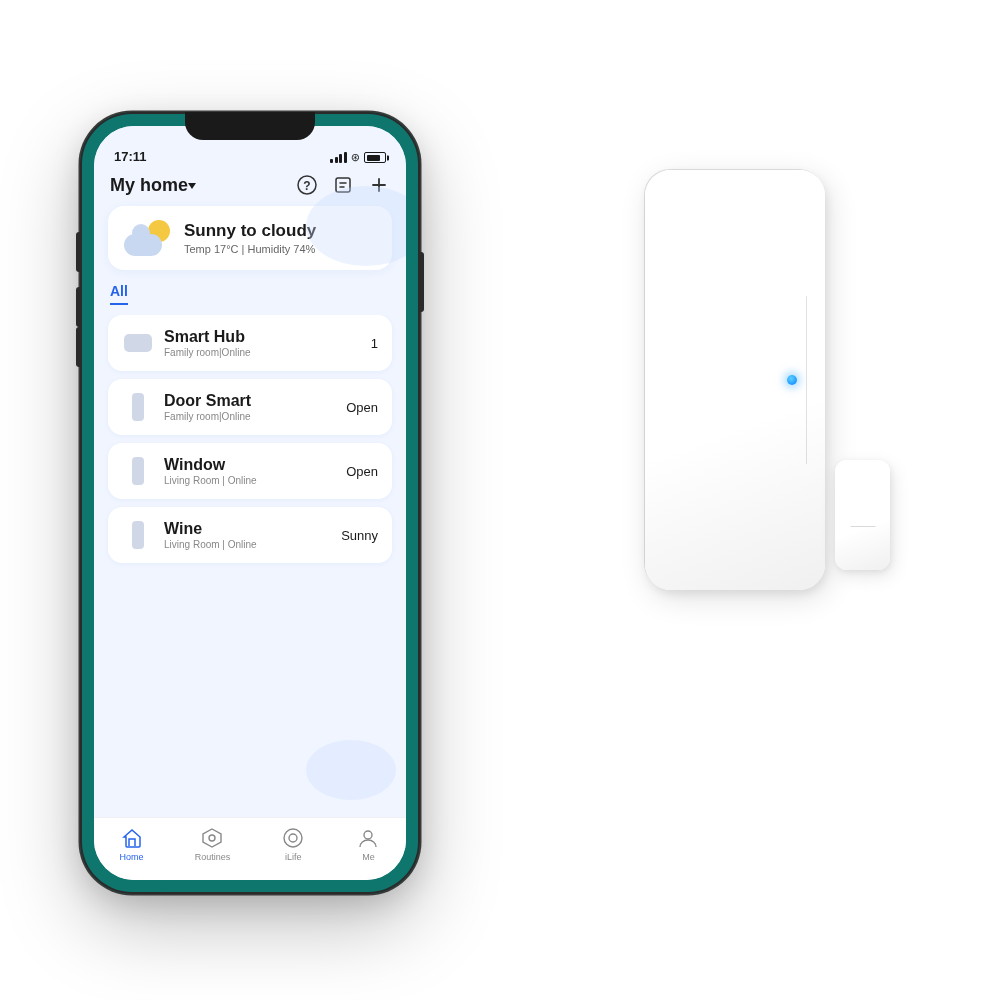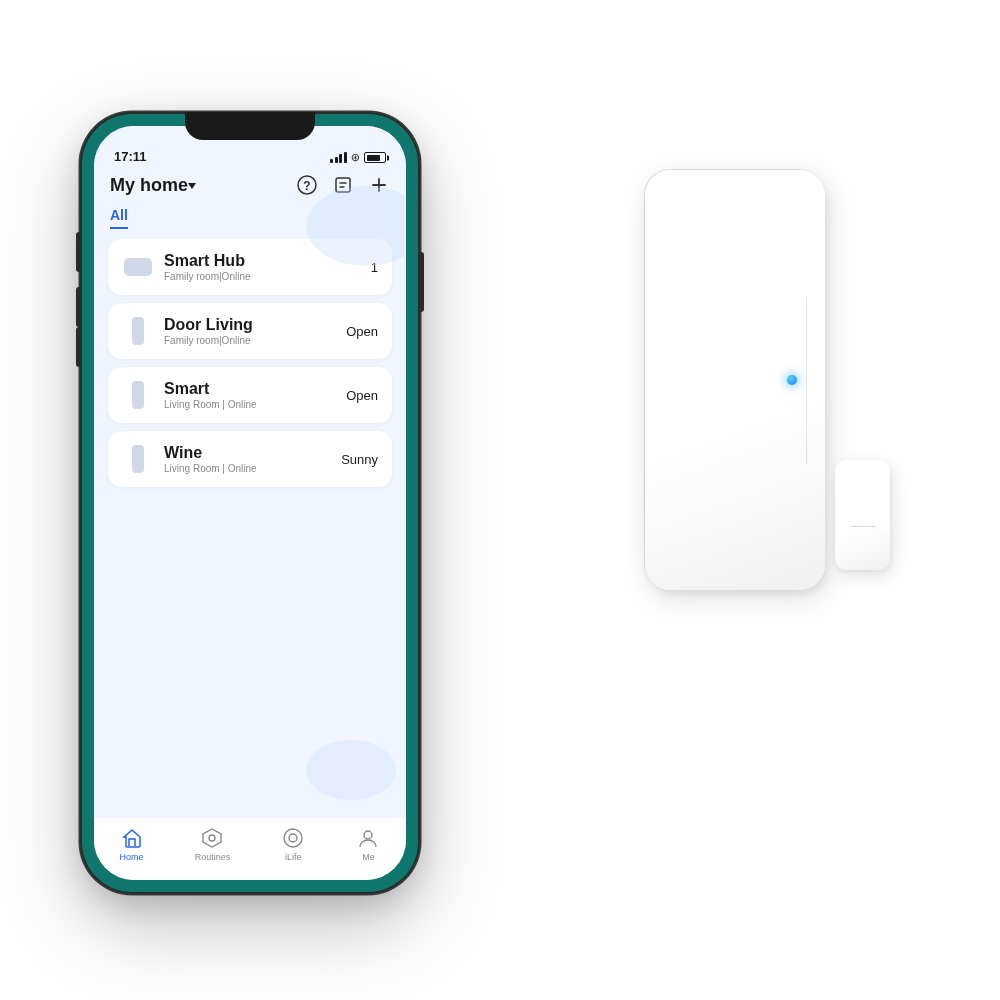--- a/index.html
+++ b/index.html
@@ -537,20 +537,30 @@
             </svg>
           </div>
           <div class="header-icon">
             <svg width="20" height="20" viewBox="0 0 20 20">
               <path d="M10 4v12M4 10h12" stroke="#333" stroke-width="1.8" stroke-linecap="round"></path>
             </svg>
           </div>
         </div>
       </div>
 
+      <div class="weather-card">
+        <div class="weather-icon-wrap">
+          <div class="sun-shape"></div>
+          <div class="cloud-shape"></div>
+        </div>
+        <div class="weather-info">
+          <span class="weather-title">Sunny to cloudy</span>
+          <span class="weather-detail">Temp 17°C | Humidity 74%</span>
+        </div>
+      </div>
 
       <div class="filter-tabs">
         <span class="tab-all">All</span>
       </div>
 
       <div class="device-list">
 
         <div class="device-card">
           <div class="device-icon-wrap">
             <div class="hub-shape"></div>
@@ -560,32 +570,32 @@
             <div class="device-sub">Family room|Online</div>
           </div>
           <div class="device-status">1</div>
         </div>
 
         <div class="device-card">
           <div class="device-icon-wrap">
             <div class="sensor-shape"></div>
           </div>
           <div class="device-info">
-            <div class="device-name">Door Living</div>
+            <div class="device-name">Door Smart</div>
             <div class="device-sub">Family room|Online</div>
           </div>
           <div class="device-status">Open</div>
         </div>
 
         <div class="device-card">
           <div class="device-icon-wrap">
             <div class="sensor-shape"></div>
           </div>
           <div class="device-info">
-            <div class="device-name">Smart</div>
+            <div class="device-name">Window</div>
             <div class="device-sub">Living Room | Online</div>
           </div>
           <div class="device-status">Open</div>
         </div>
 
         <div class="device-card">
           <div class="device-icon-wrap">
             <div class="sensor-shape"></div>
           </div>
           <div class="device-info">

